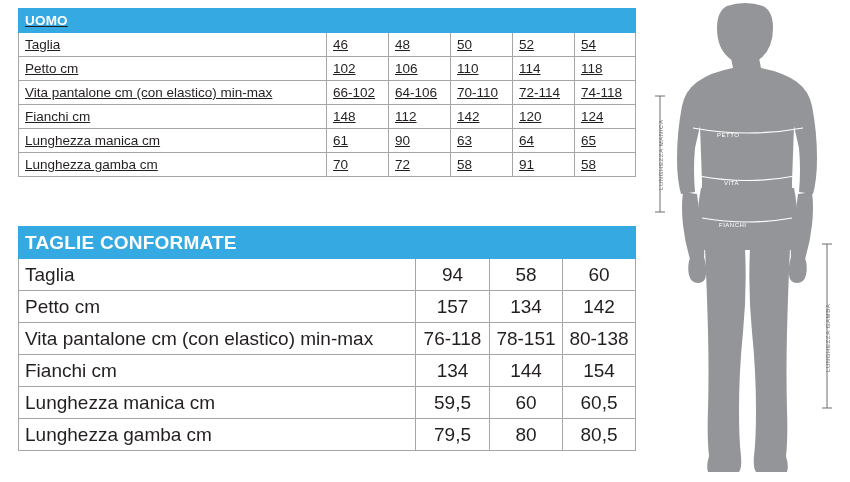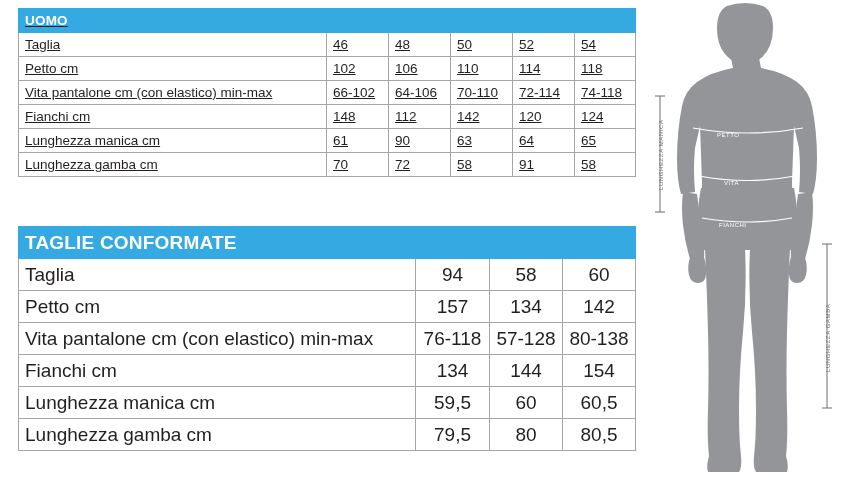--- a/index.html
+++ b/index.html
@@ -202,21 +202,21 @@
         </tr>
         <tr>
           <td class="label">Petto cm</td>
           <td class="val">157</td>
           <td class="val">134</td>
           <td class="val">142</td>
         </tr>
         <tr>
           <td class="label">Vita pantalone cm (con elastico) min-max</td>
           <td class="val">76-118</td>
-          <td class="val">57-128</td>
+          <td class="val">78-151</td>
           <td class="val">80-138</td>
         </tr>
         <tr>
           <td class="label">Fianchi cm</td>
           <td class="val">134</td>
           <td class="val">144</td>
           <td class="val">154</td>
         </tr>
         <tr>
           <td class="label">Lunghezza manica cm</td>

